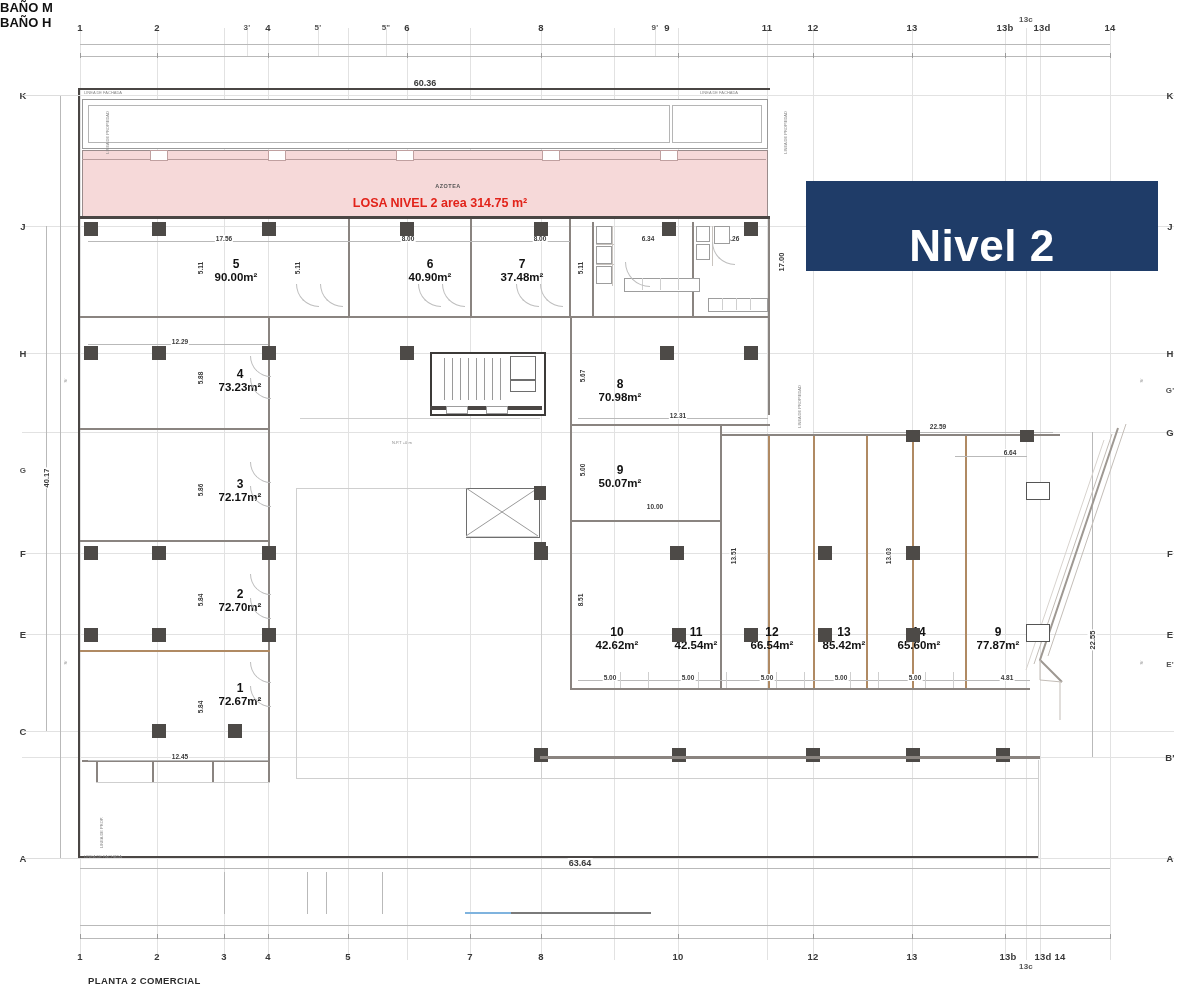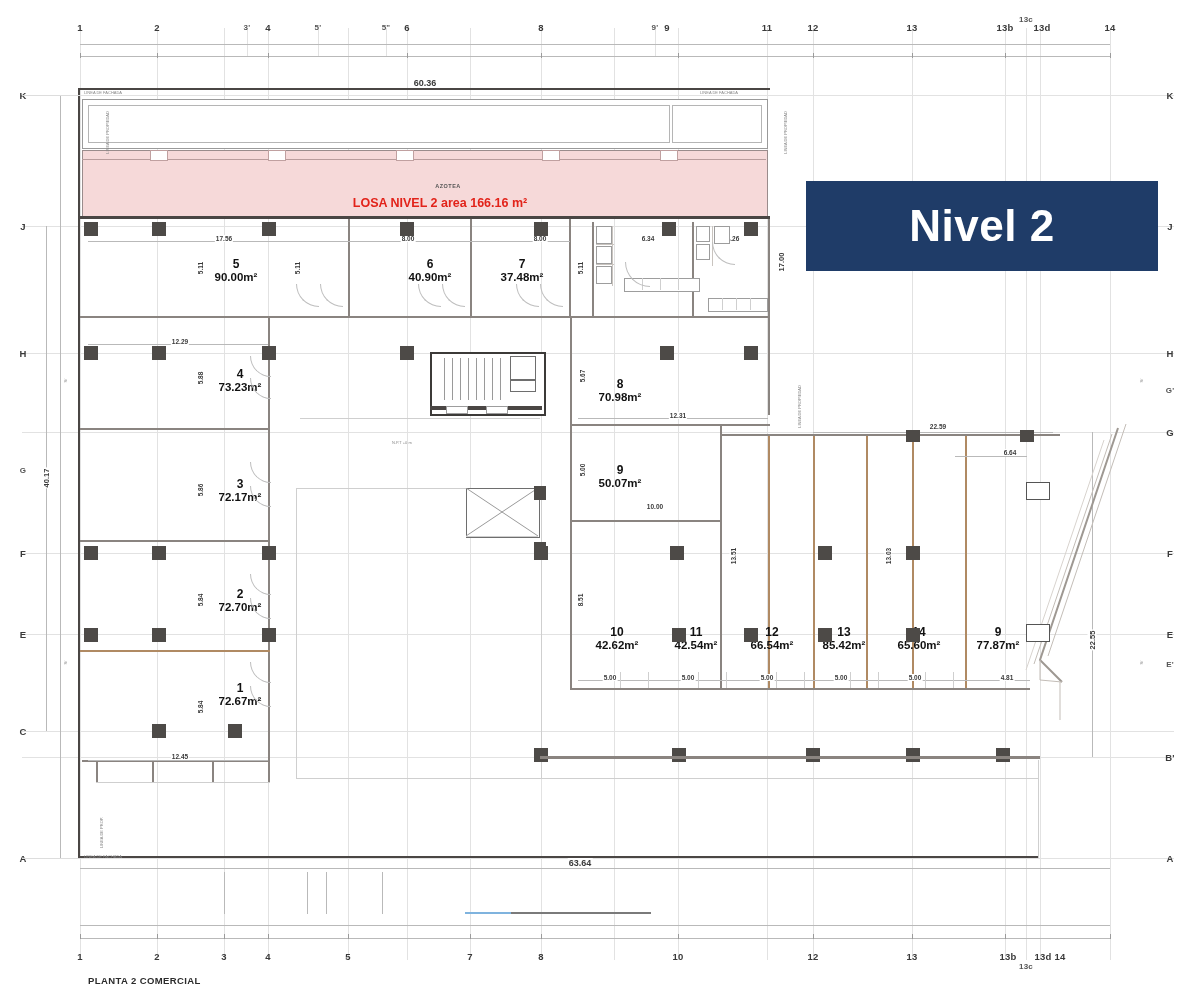--- a/index.html
+++ b/index.html
@@ -75,21 +75,21 @@
   }
   .azotea-txt{
     position:absolute;font-size:12.5px;font-weight:700;color:#e2231a;
     transform:translateX(-50%);white-space:nowrap;
   }
 
   
   #nivel-banner{
     position:absolute;
     background:#1f3c68;
-    display:flex;align-items:center;justify-content:center;
+    display:flex;align-items:flex-end;justify-content:center;
   }
   #nivel-banner .t{
     color:#ffffff;font-size:44px;font-weight:700;letter-spacing:.5px;
     font-family:"Liberation Sans", sans-serif;
   }
 
   
   #sheet-title{
     position:absolute;
     font-size:9.5px;font-weight:700;color:#2b2b2b;letter-spacing:.4px;
@@ -258,21 +258,21 @@
 
   <div class="azotea" style="left:82px;top:150px;width:684px;height:66px;"></div>
   <div class="thinline" style="left:82px;top:159px;width:684px;height:1px;background:#b99c9c;"></div>
   <div class="fix" style="left:150px;top:150px;width:16px;height:9px;border-color:#c0a0a0;"></div>
   <div class="fix" style="left:268px;top:150px;width:16px;height:9px;border-color:#c0a0a0;"></div>
   <div class="fix" style="left:396px;top:150px;width:16px;height:9px;border-color:#c0a0a0;"></div>
   <div class="fix" style="left:542px;top:150px;width:16px;height:9px;border-color:#c0a0a0;"></div>
   <div class="fix" style="left:660px;top:150px;width:16px;height:9px;border-color:#c0a0a0;"></div>
 
   <div class="azotea-sub" style="left:448px;top:183px;">AZOTEA</div>
-  <div class="azotea-txt" style="left:440px;top:196px;">LOSA NIVEL 2 area 166.16 m²</div>
+  <div class="azotea-txt" style="left:440px;top:196px;">LOSA NIVEL 2 area 314.75 m²</div>
 
   <div class="wall" style="left:78px;top:216px;width:692px;height:3px;"></div>
 
   <div id="nivel-banner" style="left:806px;top:181px;width:352px;height:90px;">
     <span class="t">Nivel 2</span>
   </div>
 
   <div class="wall-thin" style="left:80px;top:316px;width:490px;height:2px;"></div>
   <div class="wall-thin" style="left:348px;top:219px;width:2px;height:98px;"></div>
   <div class="wall-thin" style="left:470px;top:219px;width:2px;height:98px;"></div>
@@ -330,20 +330,22 @@
   <div class="fix" style="left:696px;top:226px;width:12px;height:14px;"></div>
   <div class="fix" style="left:696px;top:244px;width:12px;height:14px;"></div>
   <div class="fix" style="left:714px;top:226px;width:14px;height:16px;"></div>
   <div class="wall-lt" style="left:712px;top:226px;width:1px;height:40px;"></div>
   <div class="door" style="left:712px;top:242px;width:22px;height:22px;"></div>
   <div class="fix" style="left:708px;top:298px;width:58px;height:12px;"></div>
   <div class="thinline" style="left:722px;top:298px;width:1px;height:12px;"></div>
   <div class="thinline" style="left:736px;top:298px;width:1px;height:12px;"></div>
   <div class="thinline" style="left:750px;top:298px;width:1px;height:12px;"></div>
 
+  <div class="rname" style="left:622px;top:249px;">BAÑO M</div>
+  <div class="rname" style="left:708px;top:274px;">BAÑO H</div>
 
   <div class="wall-thin" style="left:268px;top:318px;width:2px;height:450px;"></div>
   <div class="wall-thin" style="left:80px;top:428px;width:190px;height:2px;"></div>
   <div class="wall-thin" style="left:80px;top:540px;width:190px;height:2px;"></div>
   <div class="wall-tan" style="left:80px;top:650px;width:190px;height:2px;"></div>
   <div class="wall-thin" style="left:82px;top:760px;width:188px;height:2px;"></div>
 
   <div class="dimline" style="left:88px;top:344px;width:180px;"></div>
   <div class="dimtxt" style="left:180px;top:345px;">12.29</div>
   <div class="dimline" style="left:88px;top:760px;width:180px;"></div>

